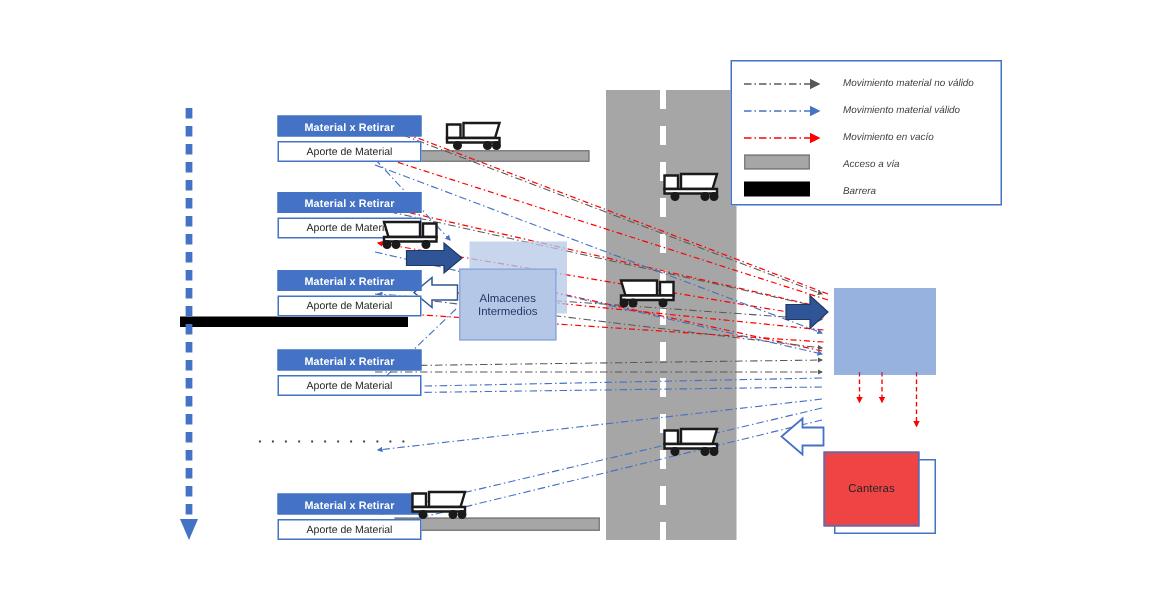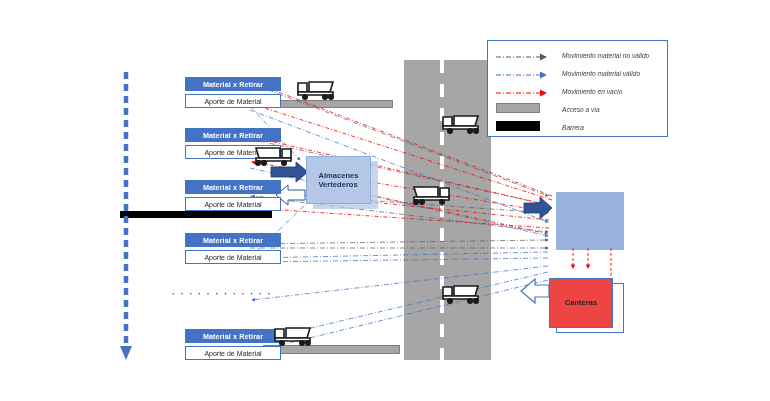--- a/index.html
+++ b/index.html
@@ -119,23 +119,24 @@
     position: absolute;
     background: #b4c7e7;
     opacity: 0.75;
   }
   .proc-box {
     position: absolute;
     box-sizing: border-box;
     display: flex;
     align-items: center;
     justify-content: center;
-    text-align: left;
-    font-weight: bold;
+    text-align: center;
+    font-weight: normal;
     line-height: 1.25;
+    margin-top: 23px;
   }
   #almacenes {
     left: 306px; top: 156px; width: 65px; height: 48px;
     background: #b4c7e7;
     border: 1px solid #8faadc;
     color: #1f3864;
     font-size: 7.6px;
   }
   #almacenes-shadow { left: 313px; top: 161px; width: 65px; height: 48px; }
 
@@ -324,21 +325,21 @@
     <div class="box-retirar">Material x Retirar</div>
     <div class="box-aporte">Aporte de Material</div>
   </div>
 
   <div id="ellipsis">· · · · · · · · · · · ·</div>
 
   <div class="proc-shadow" id="almacenes-shadow"></div>
   <div class="proc-box" id="almacenes">
     <span>
       <span>Almacenes</span><br>
-      <span>Vertederos</span>
+      <span>Intermedios</span>
     </span>
   </div>
 
   <div class="proc-shadow" id="vertederos-shadow"></div>
 
   <div class="proc-box" id="canteras-shadow"></div>
   <div class="proc-box" id="canteras">
     <span>Canteras</span>
   </div>
 

